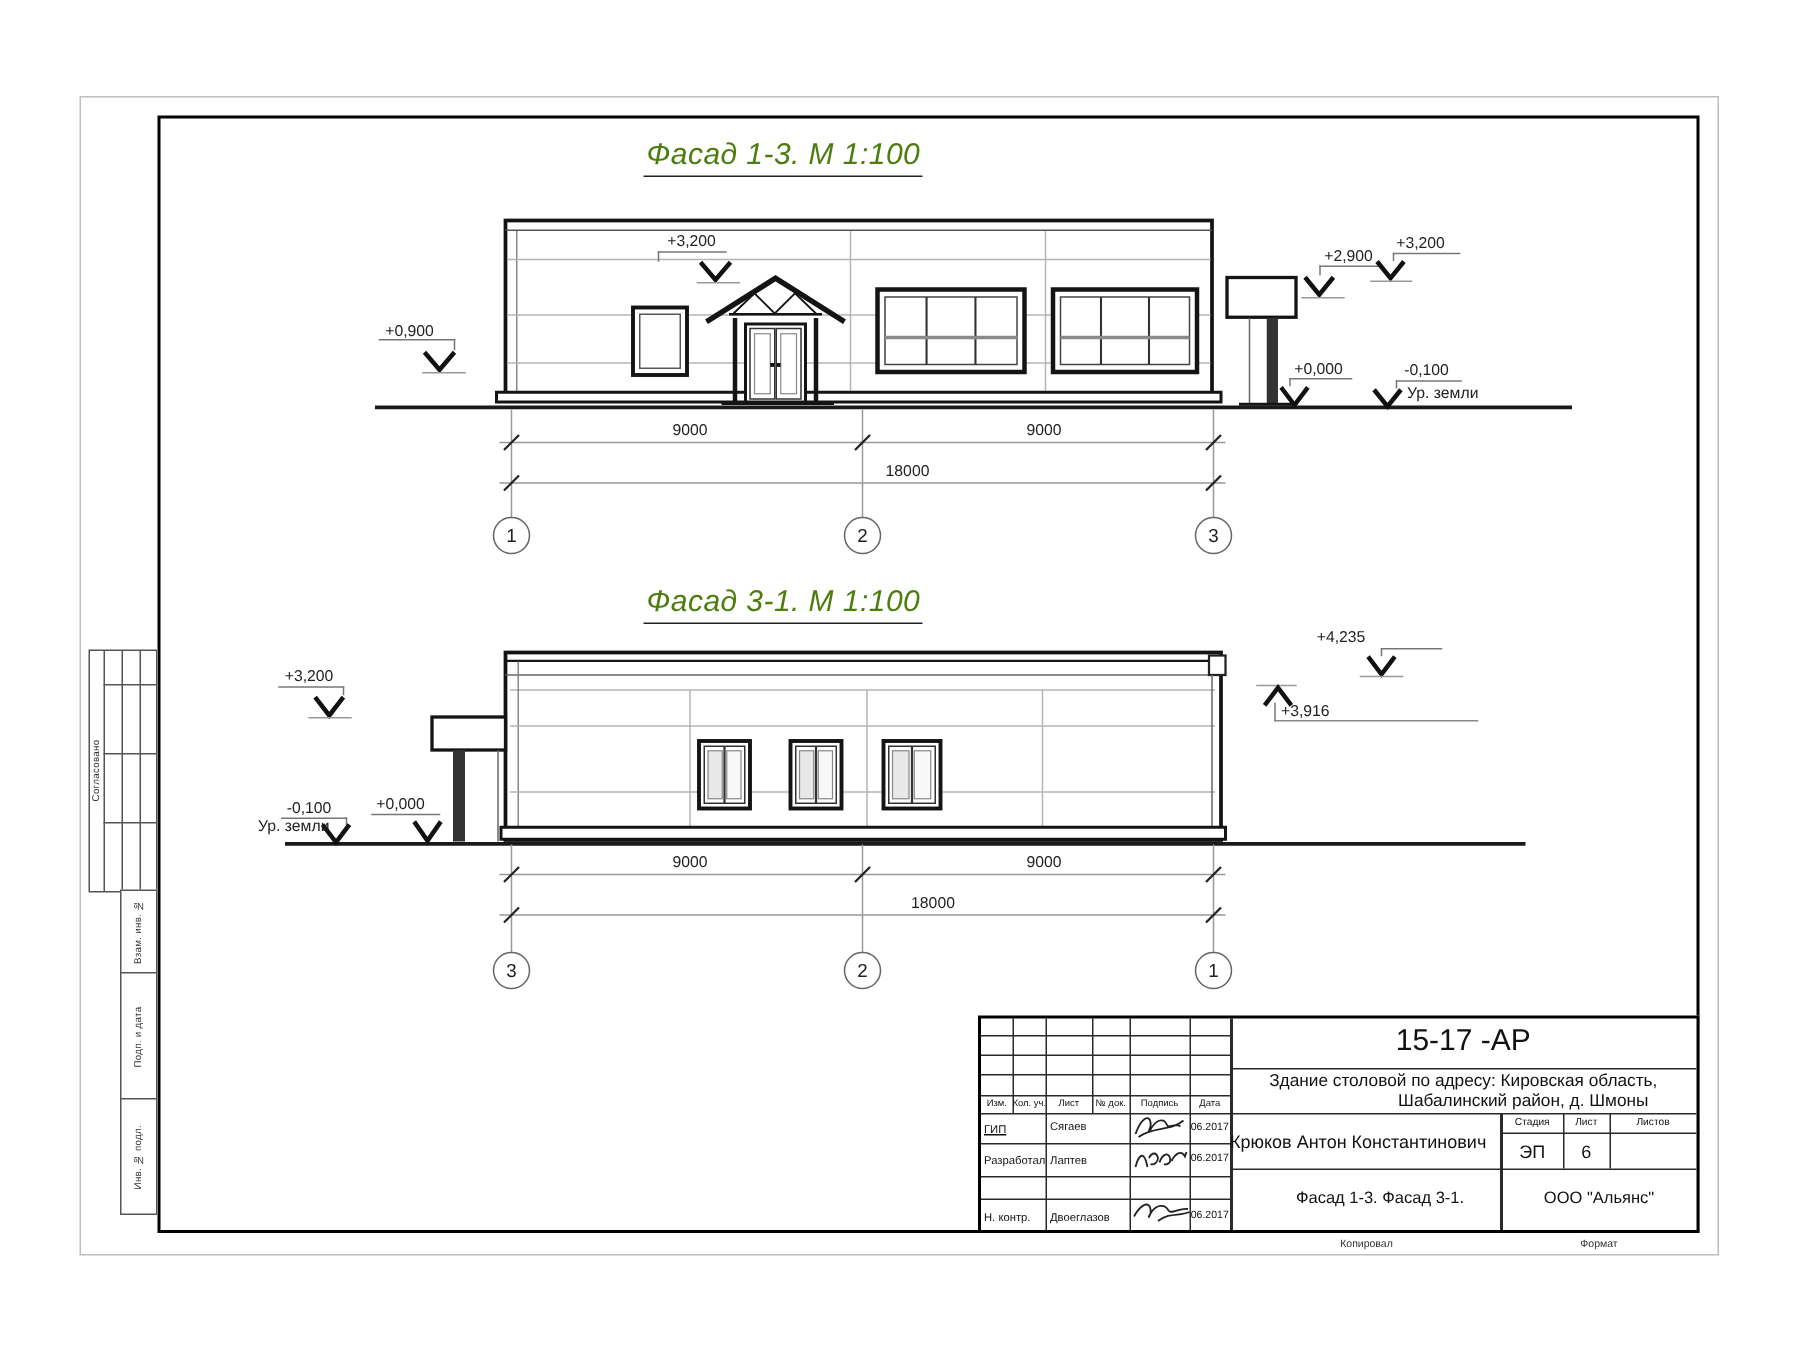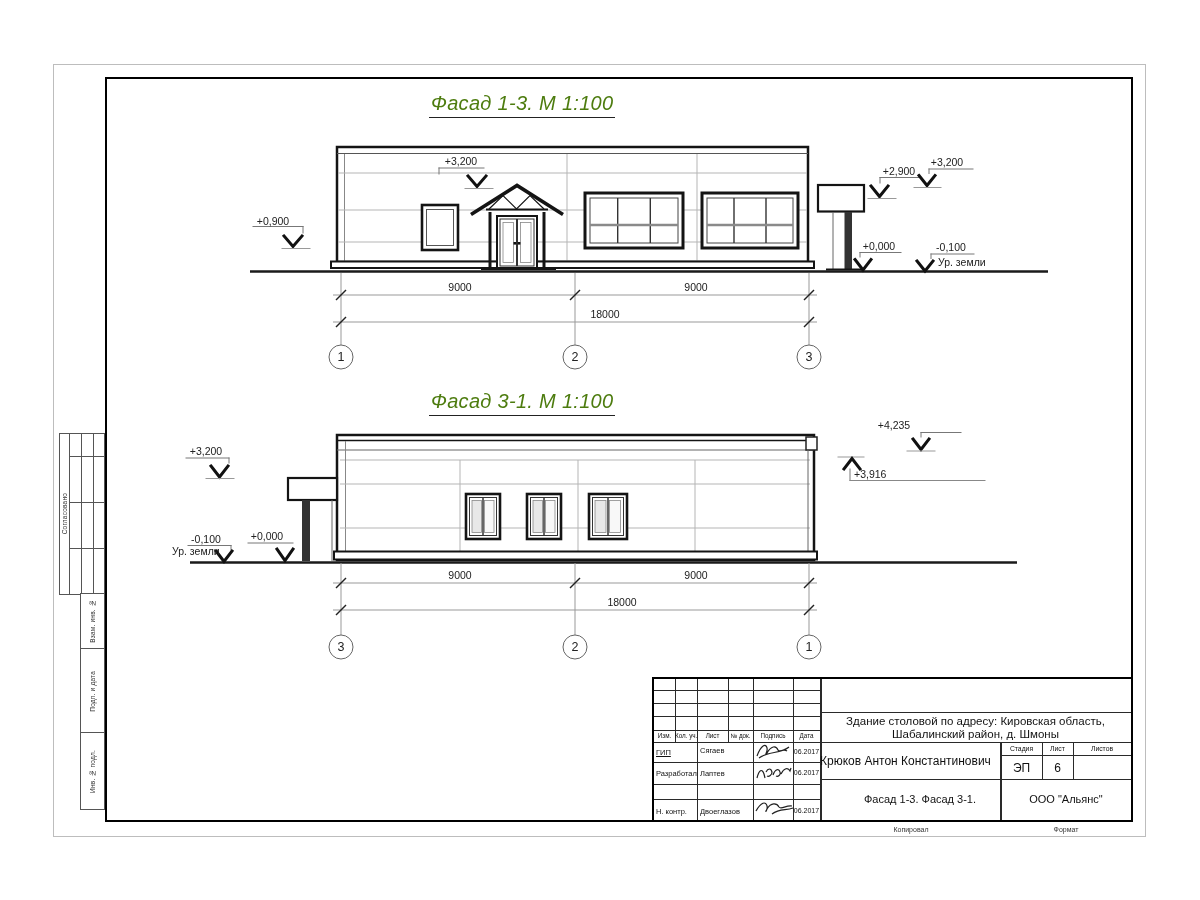--- a/index.html
+++ b/index.html
@@ -311,22 +311,23 @@
   <svg class="abs" style="left:100px;top:61px;" width="38" height="23" viewBox="0 0 38 23">
     <path d="M3,16 C7,5 12,3 13,8 C14,12 10,16 13,13 C17,6 22,5 24,10 C25,13 29,8 33,11 M5,18 C14,11 27,14 35,7" fill="none" stroke="#222" stroke-width="1.2"></path>
   </svg>
   <svg class="abs" style="left:100px;top:84px;" width="38" height="20" viewBox="0 0 38 20">
     <path d="M3,15 C5,7 8,5 10,11 L11,15 M12,9 C14,5 17,5 18,9 C18,12 15,14 13,13 M19,12 C21,6 25,5 26,9 C27,12 24,14 22,13 M27,11 C30,5 34,4 36,8 L37,5" fill="none" stroke="#222" stroke-width="1.2"></path>
   </svg>
   <svg class="abs" style="left:100px;top:118px;" width="40" height="22" viewBox="0 0 40 22">
     <path d="M2,14 C7,5 12,4 13,9 C14,13 10,17 13,12 C17,5 23,6 25,10 C27,13 32,8 38,9 M18,17 C26,11 32,14 39,11" fill="none" stroke="#222" stroke-width="1.2"></path>
   </svg>
 
+  <div class="tt tc" style="left:166px;top:4px;width:311px;font-size:20px;">15-17 -АР</div>
   <div class="tt tc" style="left:166px;top:36px;width:311px;font-size:11.5px;">Здание столовой по адресу: Кировская область,</div>
-  <div class="tt tc" style="left:166px;top:49px;width:311px;font-size:11.5px;">Шабалинский район, д. Шмоны</div>
+  <div class="tt tc" style="left:166px;top:49px;width:311px;font-size:11.5px;padding-left:40px;">Шабалинский район, д. Шмоны</div>
   <div class="tt tc" style="left:166px;top:75px;width:152px;font-size:12px;">Крюков Антон Константинович</div>
   <div class="tt tc" style="left:347px;top:66px;width:41px;font-size:6.8px;">Стадия</div>
   <div class="tt tc" style="left:388px;top:66px;width:31px;font-size:6.8px;">Лист</div>
   <div class="tt tc" style="left:419px;top:66px;width:58px;font-size:6.8px;">Листов</div>
   <div class="tt tc" style="left:347px;top:82px;width:41px;font-size:12px;">ЭП</div>
   <div class="tt tc" style="left:388px;top:82px;width:31px;font-size:12px;">6</div>
   <div class="tt tc" style="left:166px;top:114px;width:200px;font-size:11px;">Фасад 1-3. Фасад 3-1.</div>
   <div class="tt tc" style="left:347px;top:114px;width:130px;font-size:11px;">ООО "Альянс"</div>
 </div>
 

